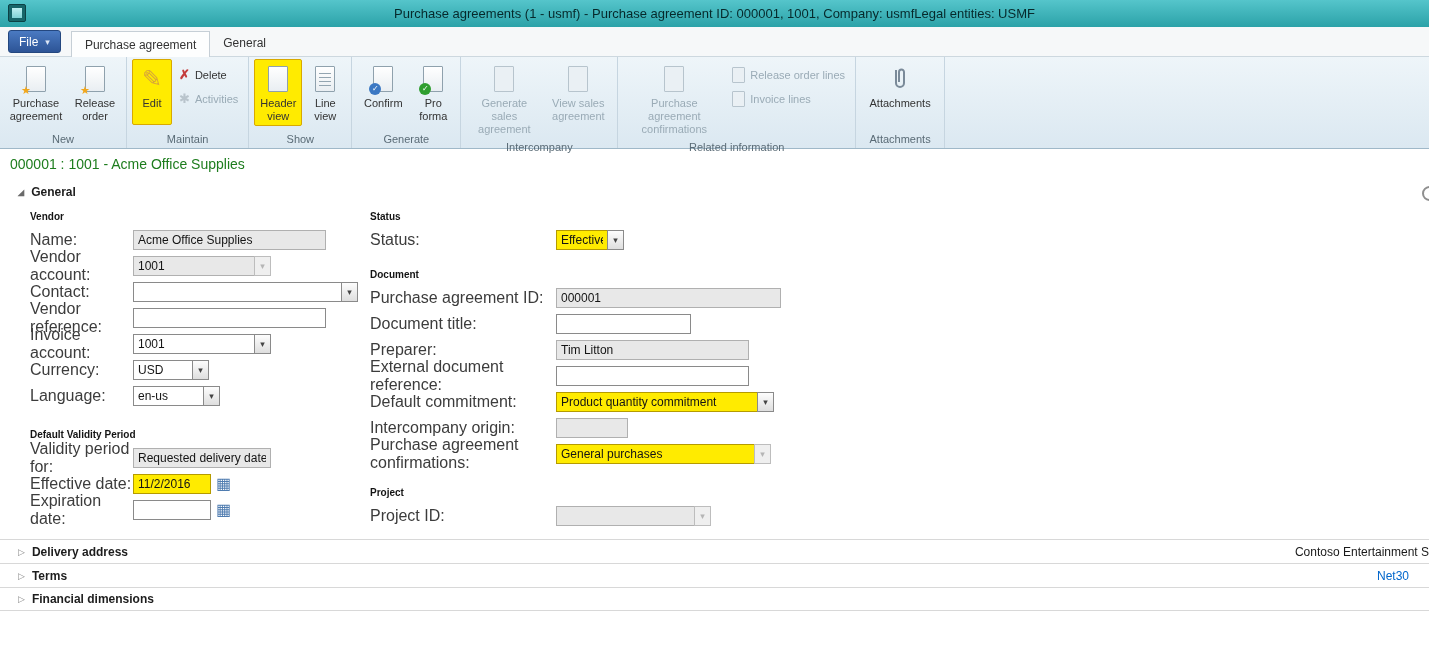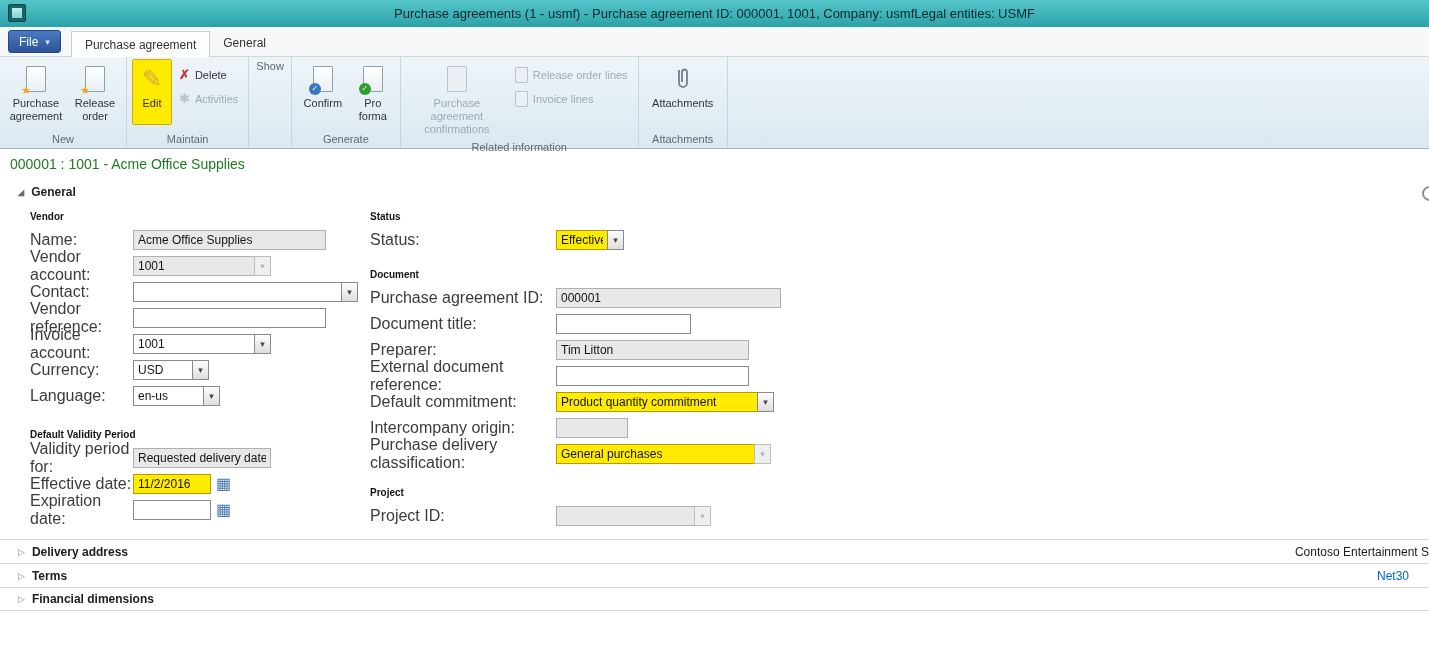--- a/index.html
+++ b/index.html
@@ -211,20 +211,34 @@
         <div class="rbtn small dis-txt">
           <span class="actstar">✱</span>
           <span>Activities</span>
         </div>
       </div>
     </div>
     <div class="rgroup-label">Maintain</div>
   </div>
 
   <div class="rgroup">
+    <div class="rbuttons">
+      <div class="rbtn big hl" style="width:48px">
+        <span class="icon-slot">
+            <span class="doc"></span>
+          </span>
+        <span class="rlabel">Header view</span>
+      </div>
+      <div class="rbtn big" style="width:42px">
+        <span class="icon-slot">
+            <span class="doc lines"></span>
+          </span>
+        <span class="rlabel">Line view</span>
+      </div>
+    </div>
     <div class="rgroup-label">Show</div>
   </div>
 
   <div class="rgroup">
     <div class="rbuttons">
       <div class="rbtn big" style="width:52px">
         <span class="icon-slot">
             <span class="doc">
               <span class="badge circ blue">✓</span>
             </span>
@@ -236,20 +250,37 @@
             <span class="doc">
               <span class="badge circ green">✓</span>
             </span>
           </span>
         <span class="rlabel">Pro forma</span>
       </div>
     </div>
     <div class="rgroup-label">Generate</div>
   </div>
 
+  <div class="rgroup">
+    <div class="rbuttons">
+      <div class="rbtn big dis-txt" style="width:76px">
+        <span class="icon-slot">
+            <span class="doc gray"></span>
+          </span>
+        <span class="rlabel">Generate sales agreement</span>
+      </div>
+      <div class="rbtn big dis-txt" style="width:68px">
+        <span class="icon-slot">
+            <span class="doc gray"></span>
+          </span>
+        <span class="rlabel">View sales agreement</span>
+      </div>
+    </div>
+    <div class="rgroup-label">Intercompany</div>
+  </div>
 
   <div class="rgroup">
     <div class="rbuttons">
       <div class="rbtn big dis-txt" style="width:102px">
         <span class="icon-slot">
             <span class="doc gray"></span>
           </span>
         <span class="rlabel">Purchase agreement confirmations</span>
       </div>
       <div class="vstack">
@@ -407,21 +438,21 @@
         <span class="arrow">▾</span>
       </span>
     </div>
 
     <div class="fr">
       <span class="flabel">Intercompany origin:</span>
       <input class="tb ro w72" readonly="" value="" style="">
     </div>
 
     <div class="fr">
-      <span class="flabel">Purchase delivery classification:</span>
+      <span class="flabel">Purchase agreement confirmations:</span>
       <span class="combo w215">
         <input class="tb hlt" value="General purchases" style="">
         <span class="arrow dis">▾</span>
       </span>
     </div>
 
     <div class="subhdr mt14">Project</div>
 
     <div class="fr">
       <span class="flabel">Project ID:</span>

